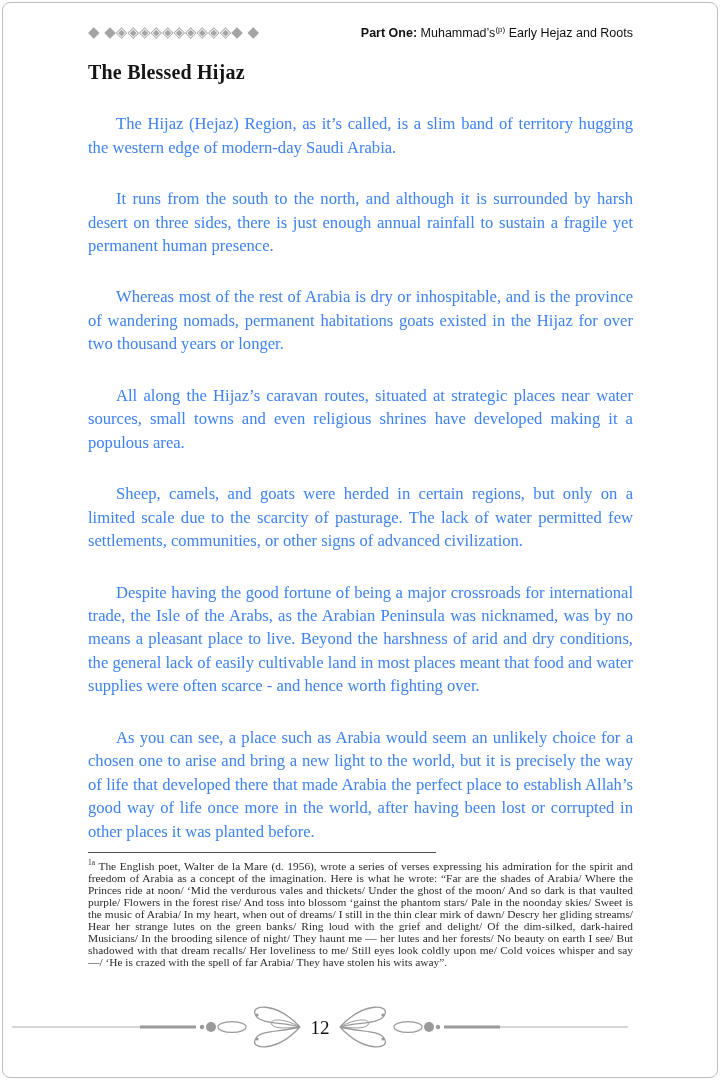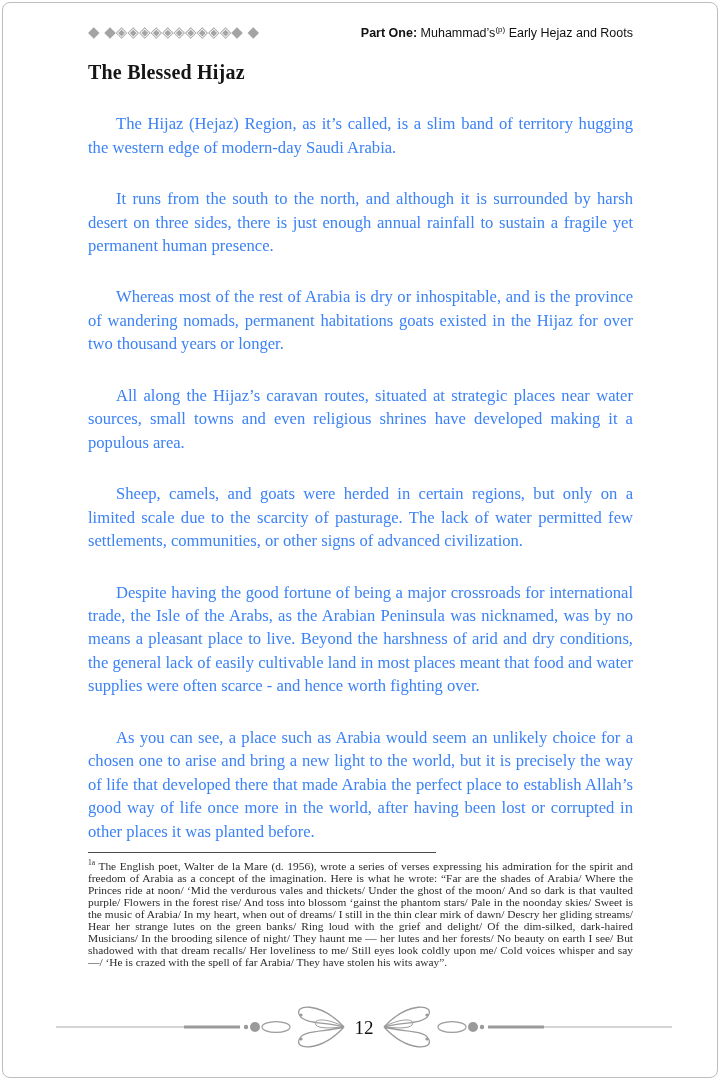--- a/index.html
+++ b/index.html
@@ -73,21 +73,21 @@
     line-height: 12px;
     text-align: justify;
     color: #2b2b2b;
   }
   .footnote-text sup { font-size: 7.5px; }
   .page-footer {
     position: absolute;
     left: 7px; right: 0;
     top: 996px;
     display: flex;
-    justify-content: center;
+    justify-content: flex-start;
   }
   .footer-svg text {
     font-family: "Liberation Serif", "DejaVu Serif", serif;
     font-size: 19px;
     fill: #111;
   }
 </style>
 </head>
 <body>
 

